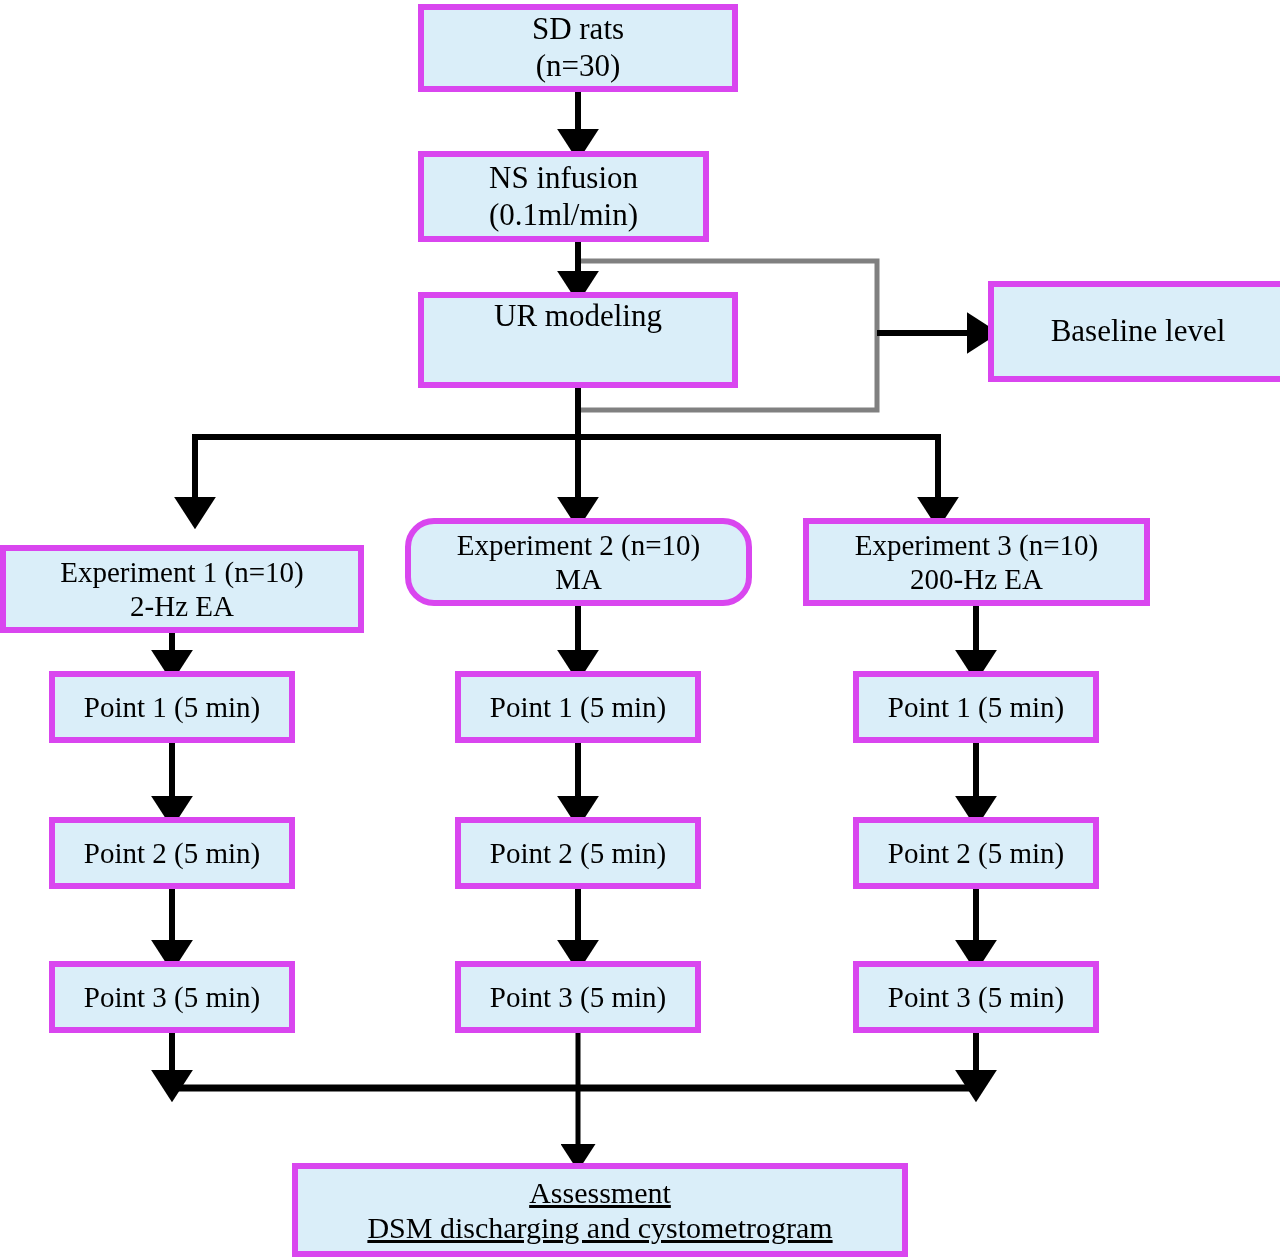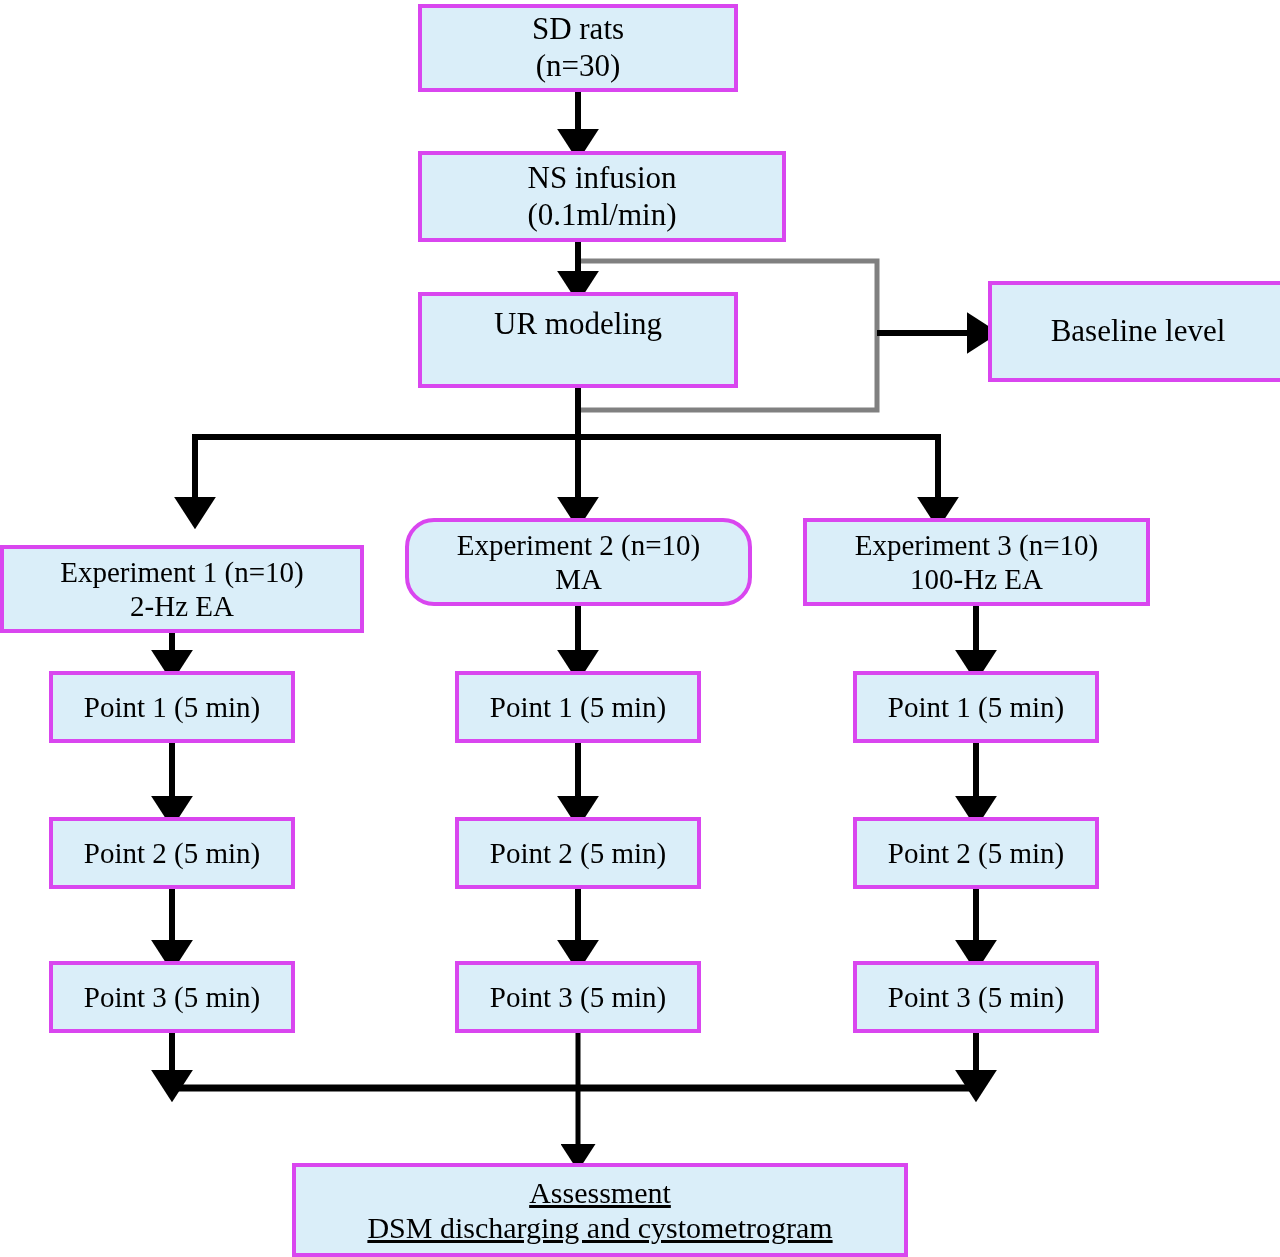--- a/index.html
+++ b/index.html
@@ -14,35 +14,34 @@
     position: relative;
     width: 1280px;
     height: 1257px;
     background: #ffffff;
     overflow: hidden;
   }
   .node {
     position: absolute;
     box-sizing: border-box;
     background: #daeef9;
-    border: 4px solid #d946ef;
+    border: 6px solid #d946ef;
     display: flex;
     align-items: center;
     justify-content: center;
     text-align: center;
     color: #000000;
     line-height: 1.18;
     white-space: pre-line;
   }
   .node.align-top {
     align-items: flex-start;
-    padding-top: 10px;
   }
   .n-sd        { left: 418px; top: 4px;    width: 320px; height: 88px;  font-size: 31px; }
-  .n-ns        { left: 418px; top: 151px;  width: 368px; height: 91px;  font-size: 31px; }
+  .n-ns        { left: 418px; top: 151px;  width: 291px; height: 91px;  font-size: 31px; }
   .n-ur        { left: 418px; top: 292px;  width: 320px; height: 96px;  font-size: 31px; }
   .n-baseline  { left: 988px; top: 281px;  width: 300px; height: 101px; font-size: 31px; }
   .n-exp1      { left: 0px;   top: 545px;  width: 364px; height: 88px;  font-size: 29px; }
   .n-exp2      { left: 405px; top: 518px;  width: 347px; height: 88px;  font-size: 29px; border-radius: 29px; }
   .n-exp3      { left: 803px; top: 518px;  width: 347px; height: 88px;  font-size: 29px; }
   .n-c1p1      { left: 49px;  top: 671px;  width: 246px; height: 72px;  font-size: 29px; }
   .n-c1p2      { left: 49px;  top: 817px;  width: 246px; height: 72px;  font-size: 29px; }
   .n-c1p3      { left: 49px;  top: 961px;  width: 246px; height: 72px;  font-size: 29px; }
   .n-c2p1      { left: 455px; top: 671px;  width: 246px; height: 72px;  font-size: 29px; }
   .n-c2p2      { left: 455px; top: 817px;  width: 246px; height: 72px;  font-size: 29px; }
@@ -115,21 +114,21 @@
 
   <div class="node n-ur align-top">UR modeling</div>
 
   <div class="node n-baseline">Baseline level</div>
 
   <div class="node n-exp1">Experiment 1 (n=10)
 2-Hz EA</div>
   <div class="node n-exp2">Experiment 2 (n=10)
 MA</div>
   <div class="node n-exp3">Experiment 3 (n=10)
-100-Hz EA</div>
+200-Hz EA</div>
 
   <div class="node n-c1p1">Point 1 (5 min)</div>
   <div class="node n-c1p2">Point 2 (5 min)</div>
   <div class="node n-c1p3">Point 3 (5 min)</div>
 
   <div class="node n-c2p1">Point 1 (5 min)</div>
   <div class="node n-c2p2">Point 2 (5 min)</div>
   <div class="node n-c2p3">Point 3 (5 min)</div>
 
   <div class="node n-c3p1">Point 1 (5 min)</div>

